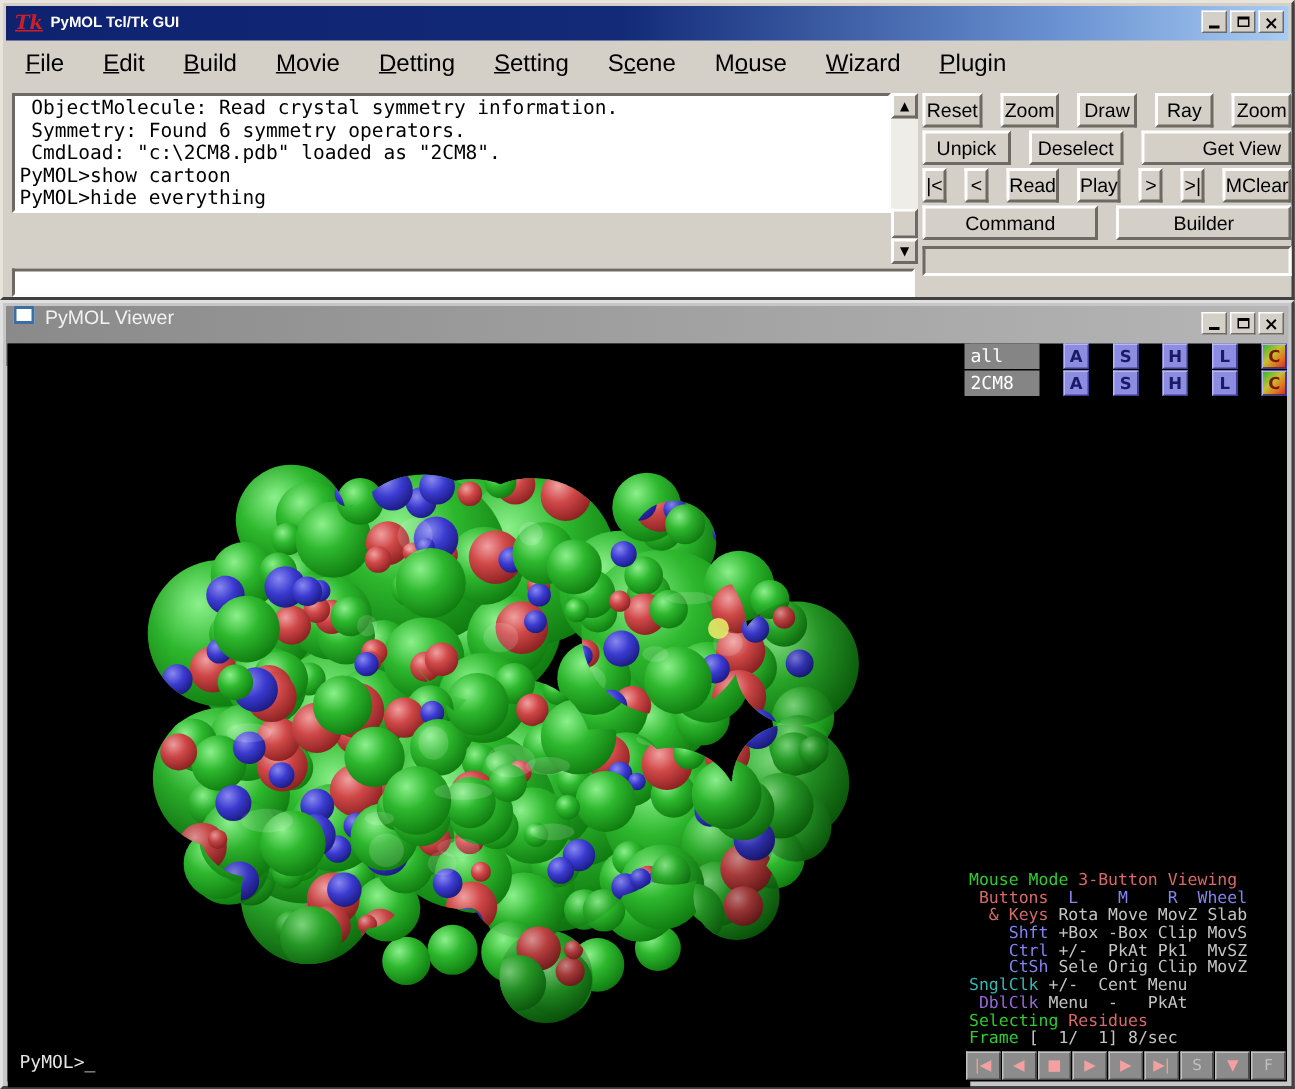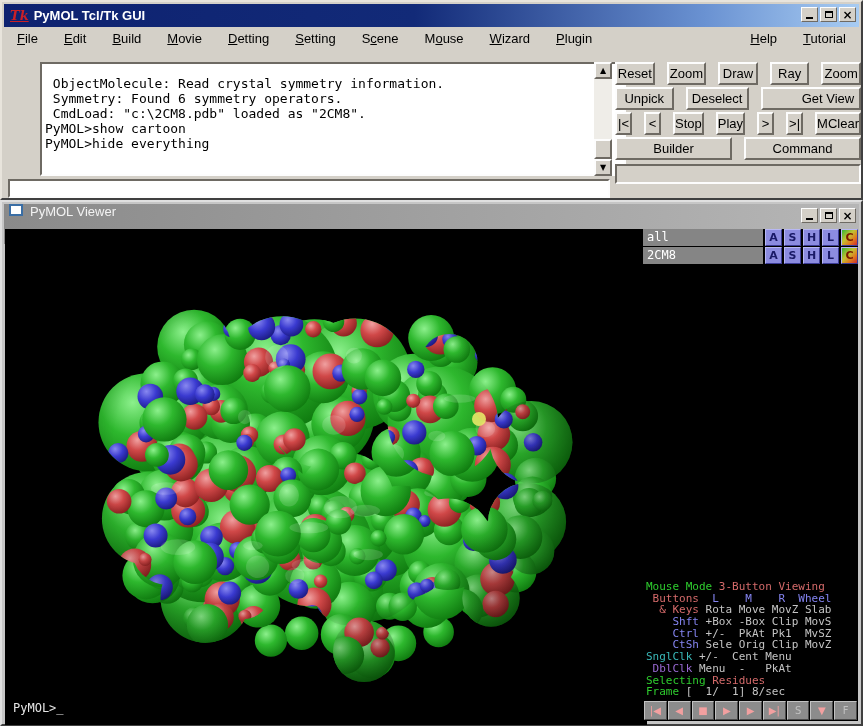--- a/index.html
+++ b/index.html
@@ -10,40 +10,40 @@
              font:13px "Liberation Sans", sans-serif; color:#000; display:flex;
              align-items:center; justify-content:center; cursor:default; white-space:nowrap; }
 
   
   #tk-window { left:0; top:0; width:863px; height:200px; background:#d4d0c8;
                border:2px solid; border-color:#e8e4dc #404040 #404040 #e8e4dc; }
   #tk-titlebar { left:2px; top:2px; right:2px; height:23px;
                  background:linear-gradient(90deg,#0e2270 0%,#122a78 48%,#6a92d2 82%,#a8ccf2 100%);
                  display:flex; align-items:center; position:absolute; }
   #tk-logo { color:#cc2026; font:italic bold 13px "DejaVu Serif", serif; margin:0 5px 0 6px;text-decoration:underline; }
-  #tk-title { color:#fff; font-weight:bold; font-size:13px; }
+  #tk-title { color:#fff; font-weight:bold; font-size:10px; }
   .winbtns { position:absolute; right:3px; top:3px; display:flex; gap:2px; }
   .winbtn { width:17px; height:15px; background:#d4d0c8; border:1px solid;
             border-color:#fdfdfd #6e6a63 #6e6a63 #fdfdfd; display:flex; align-items:center;
             justify-content:center; font:bold 10px "DejaVu Sans", sans-serif; color:#000; line-height:1; }
   .winbtn .glyph-min { width:7px; height:2px; background:#000; margin-top:7px; }
   .winbtn .glyph-max { width:8px; height:7px; border:1px solid #000; border-top:2px solid #000; }
   .winbtn .glyph-close { font:bold 12px "DejaVu Sans", sans-serif; }
 
   #tk-menubar { position:absolute; left:2px; top:25px; right:2px; height:32px;
-                display:flex; font-size:13px; color:#000; }
+                display:flex; align-items:center; font-size:16px; color:#000; }
   .menu-left { display:flex; }
   .menu-right { display:flex; margin-left:auto; }
   .menu-item { padding:4px 13px; white-space:nowrap; }
   .menu-item .mn { text-decoration:underline; }
 
-  #tk-console { position:absolute; left:6px; top:60px; width:586px; height:114px;
+  #tk-console { position:absolute; left:6px; top:60px; width:586px; height:80px;
                 background:#fff; border:2px solid; border-color:#6e6a63 #fdfdfd #fdfdfd #6e6a63;
-                font:13px "DejaVu Sans Mono", monospace; color:#000; padding:12px 3px;
-                line-height:15px; white-space:pre; overflow:hidden;margin-left:32px; }
+                font:13px "DejaVu Sans Mono", monospace; color:#000; padding:1px 3px;
+                line-height:15px; white-space:pre; overflow:hidden; }
   #tk-scrollbar { position:absolute; left:592px; top:60px; width:18px; height:114px;
                   background:#efede8; }
   .sb-btn { position:absolute; left:0; width:18px; height:17px; background:#d4d0c8;
             border:2px solid; border-color:#fdfdfd #6e6a63 #6e6a63 #fdfdfd;
             font:8px "DejaVu Sans", sans-serif; color:#000; display:flex;
             align-items:center; justify-content:center; }
   #sb-up { top:0; } #sb-down { bottom:0; }
   #sb-thumb { position:absolute; left:0; width:18px; height:20px; bottom:17px; background:#d4d0c8;
               border:2px solid; border-color:#fdfdfd #6e6a63 #6e6a63 #fdfdfd; }
 
@@ -69,21 +69,21 @@
                      display:flex; align-items:flex-start; }
   #viewer-icon { width:14px; height:12px; background:#fff; border:2px solid #3a6ea5; margin:0 7px 0 5px; }
   #viewer-title { color:#f2f2f2; font-size:13px; }
   #viewer-content { position:absolute; left:3px; right:3px; top:27px; bottom:3px; background:#000; }
 
   #mol-viewport { position:absolute; left:0; top:0; width:642px; height:496px; }
   #viewer-prompt { position:absolute; left:8px; bottom:6px; color:#e4e4e4;
                    font:12px "DejaVu Sans Mono", monospace; }
 
   #side-panel { position:absolute; right:0; top:0; width:215px; bottom:0; }
-  .obj-row { display:flex; height:17px; margin-bottom:1px; gap:2px; }
+  .obj-row { display:flex; height:17px; margin-bottom:1px; gap:16px; }
   .obj-label { flex:1; background:#858585; color:#fff; font:12px "DejaVu Sans Mono", monospace;
                line-height:16px; padding-left:4px; }
   .obj-btn { width:17px; background:#8c8ce0; border:1px solid; border-color:#b8b8f4 #3c3c96 #3c3c96 #b8b8f4;
              color:#1a1a66; font:bold 11px "DejaVu Sans", sans-serif; display:flex;
              align-items:center; justify-content:center; }
   .obj-btn.rainbow { background:linear-gradient(135deg,#35b435 0%,#c2c232 42%,#e07a1e 70%,#cc2d2d 100%);
                      color:#7a1800; }
 
   #mouse-panel { position:absolute; left:3px; bottom:23px; width:212px;
                  font:11px "DejaVu Sans Mono", monospace; line-height:11.7px; white-space:pre; }
@@ -118,24 +118,20 @@
         <span class="menu-item"><span></span><span class="mn">E</span><span>dit</span></span>
         <span class="menu-item"><span></span><span class="mn">B</span><span>uild</span></span>
         <span class="menu-item"><span></span><span class="mn">M</span><span>ovie</span></span>
         <span class="menu-item"><span></span><span class="mn">D</span><span>etting</span></span>
         <span class="menu-item"><span></span><span class="mn">S</span><span>etting</span></span>
         <span class="menu-item"><span>S</span><span class="mn">c</span><span>ene</span></span>
         <span class="menu-item"><span>M</span><span class="mn">o</span><span>use</span></span>
         <span class="menu-item"><span></span><span class="mn">W</span><span>izard</span></span>
         <span class="menu-item"><span></span><span class="mn">P</span><span>lugin</span></span>
       </span>
-    <span class="menu-right" id="menu-right">
-        <span class="menu-item"><span></span><span class="mn">H</span><span>elp</span></span>
-        <span class="menu-item"><span></span><span class="mn">T</span><span>utorial</span></span>
-      </span>
   </div>
 
   <div id="tk-console"><div> ObjectMolecule: Read crystal symmetry information.</div><div> Symmetry: Found 6 symmetry operators.</div><div> CmdLoad: "c:\2CM8.pdb" loaded as "2CM8".</div><div>PyMOL&gt;show cartoon</div><div>PyMOL&gt;hide everything</div></div>
 
   <div id="tk-scrollbar">
     <div class="sb-btn" id="sb-up">▲</div>
     <div id="sb-thumb"></div>
     <div class="sb-btn" id="sb-down">▼</div>
   </div>
 
@@ -150,29 +146,29 @@
         <button class="tk-btn">Zoom</button>
       </div>
       <div class="btn-row btn-row2">
         <button class="tk-btn">Unpick</button>
         <button class="tk-btn">Deselect</button>
         <button class="tk-btn">Get View</button>
       </div>
       <div class="btn-row btn-row3">
         <button class="tk-btn">|&lt;</button>
         <button class="tk-btn">&lt;</button>
-        <button class="tk-btn">Stop</button>
+        <button class="tk-btn">Read</button>
         <button class="tk-btn">Play</button>
         <button class="tk-btn">&gt;</button>
         <button class="tk-btn">&gt;|</button>
         <button class="tk-btn">MClear</button>
       </div>
       <div class="btn-row btn-row4">
+        <button class="tk-btn">Command</button>
         <button class="tk-btn">Builder</button>
-        <button class="tk-btn">Command</button>
       </div>
       <div id="tk-status"></div>
     </div>
 </div>
 
 <div id="viewer-window" class="abs">
   <div id="viewer-titlebar">
     <span id="viewer-icon"></span>
     <span id="viewer-title">PyMOL Viewer</span>
     <span class="winbtns" id="viewer-winbtns" style="top:4px;">

